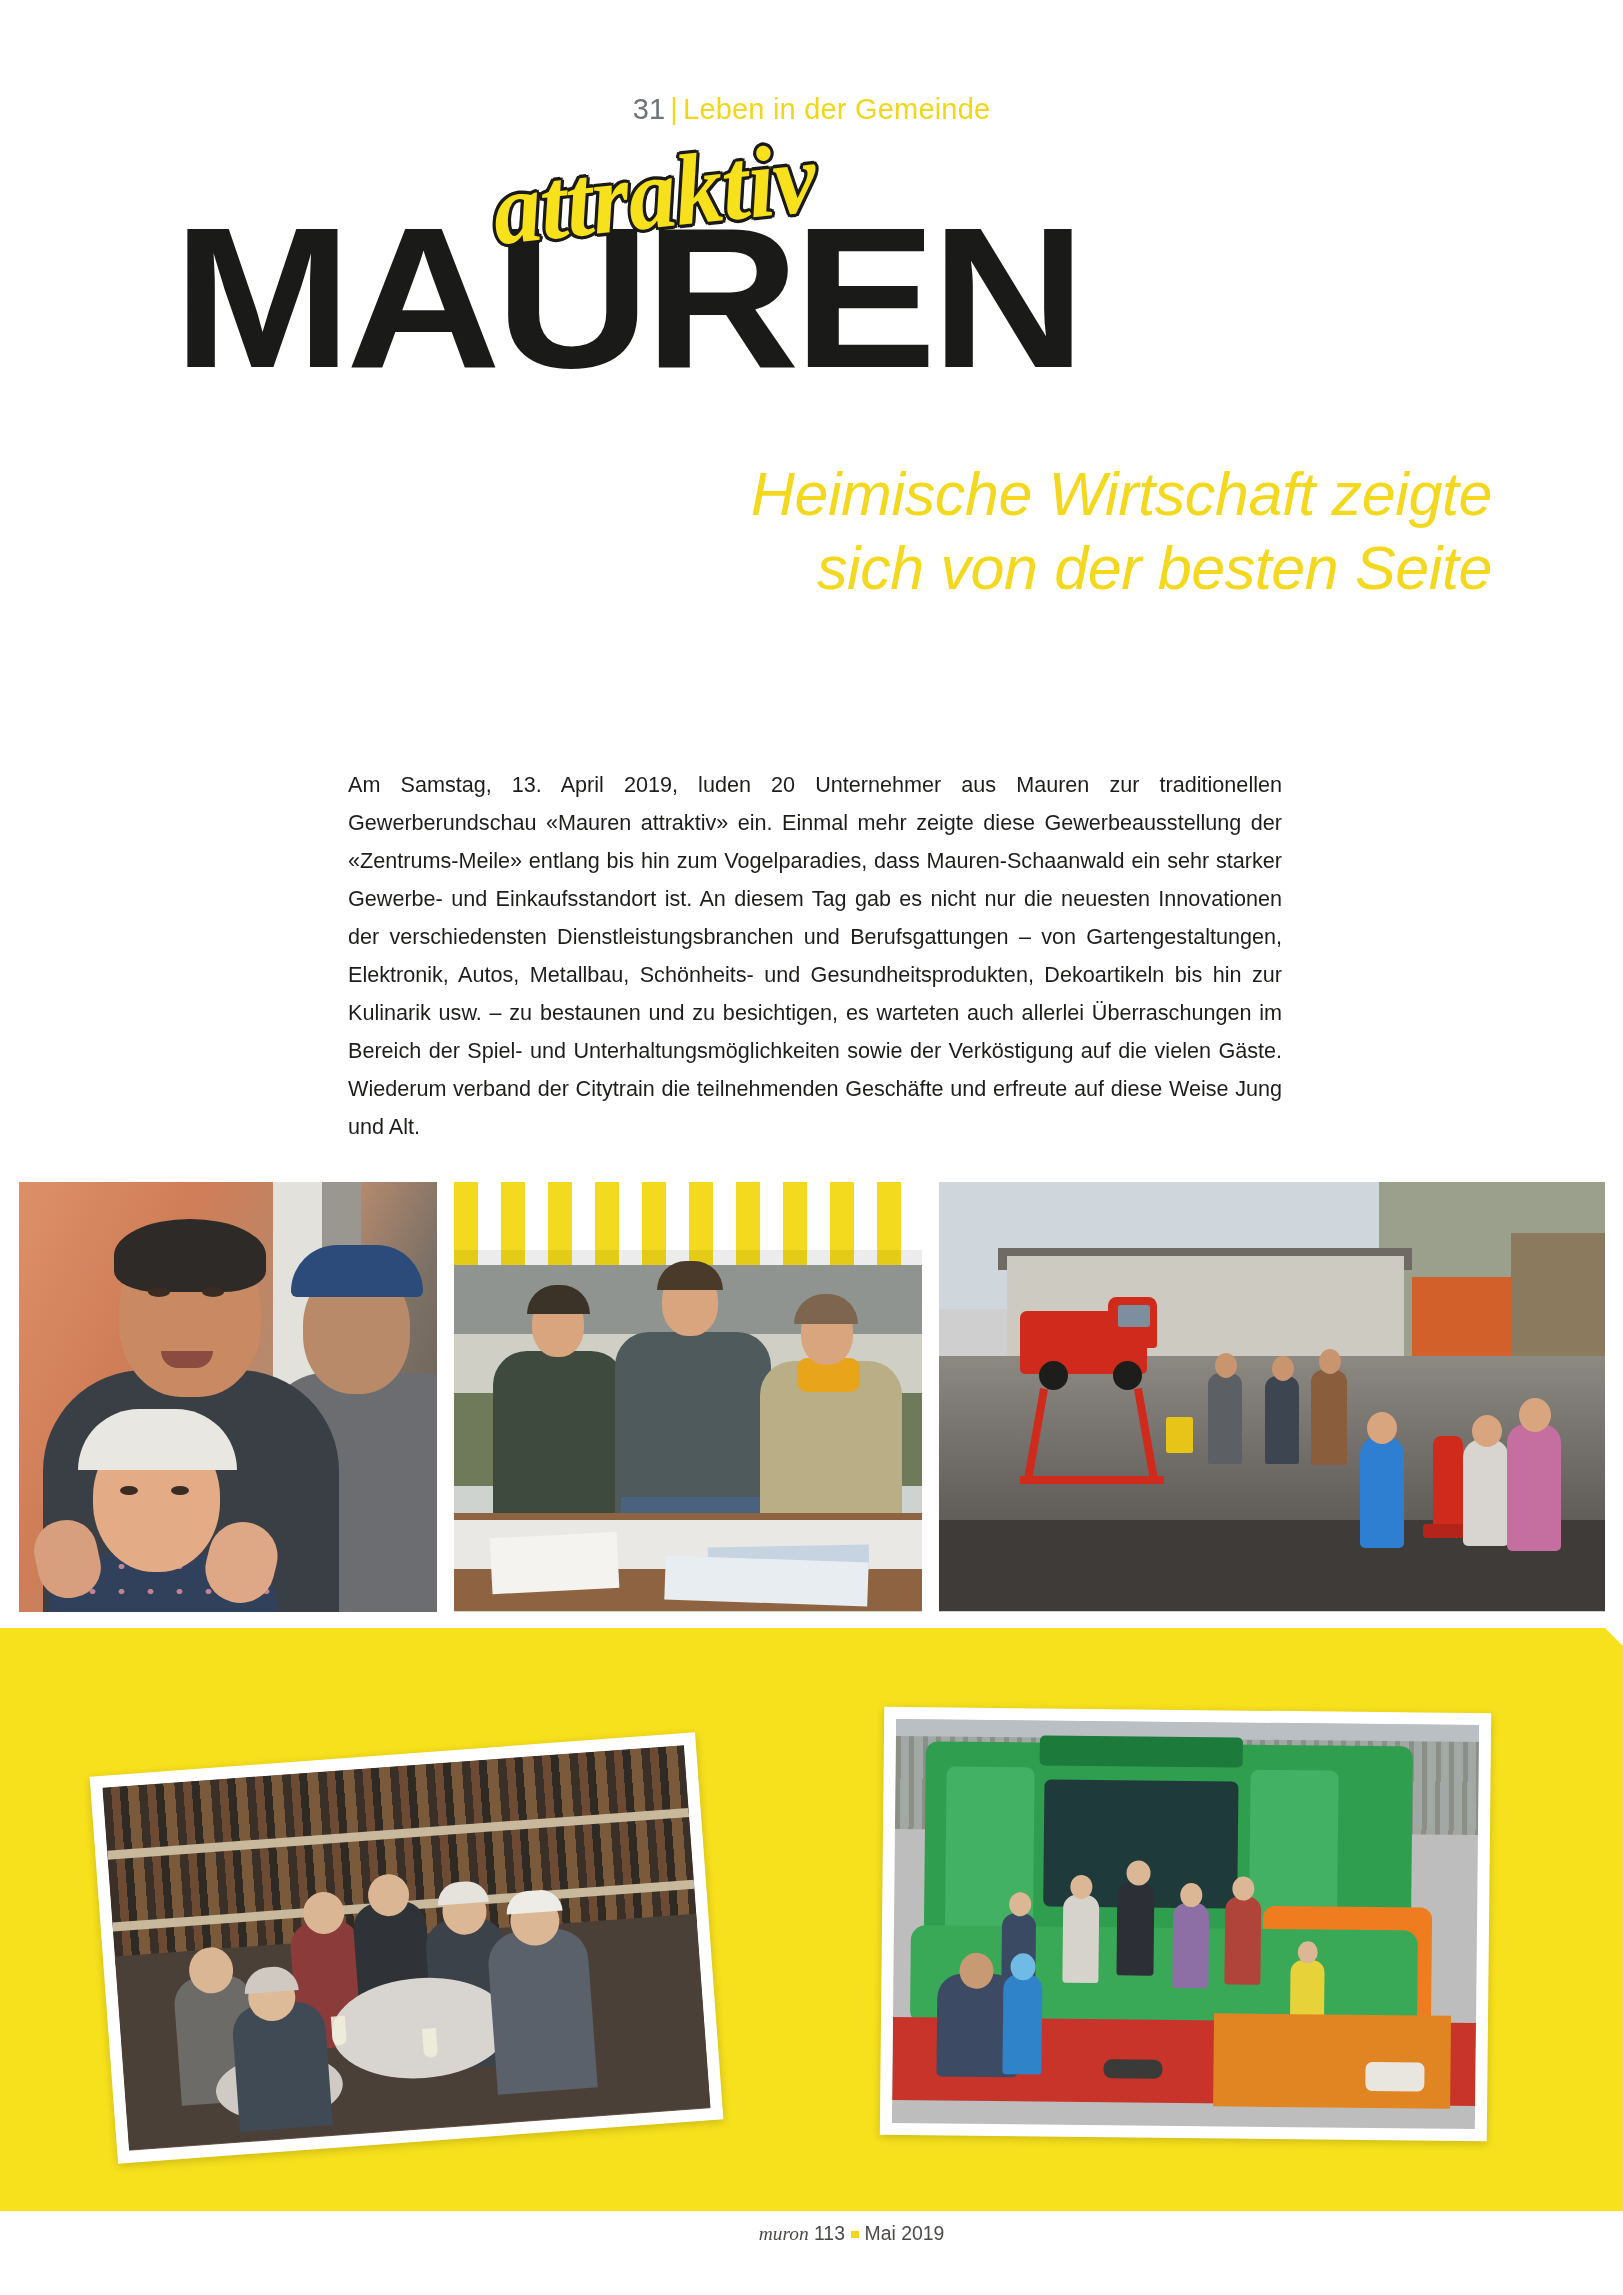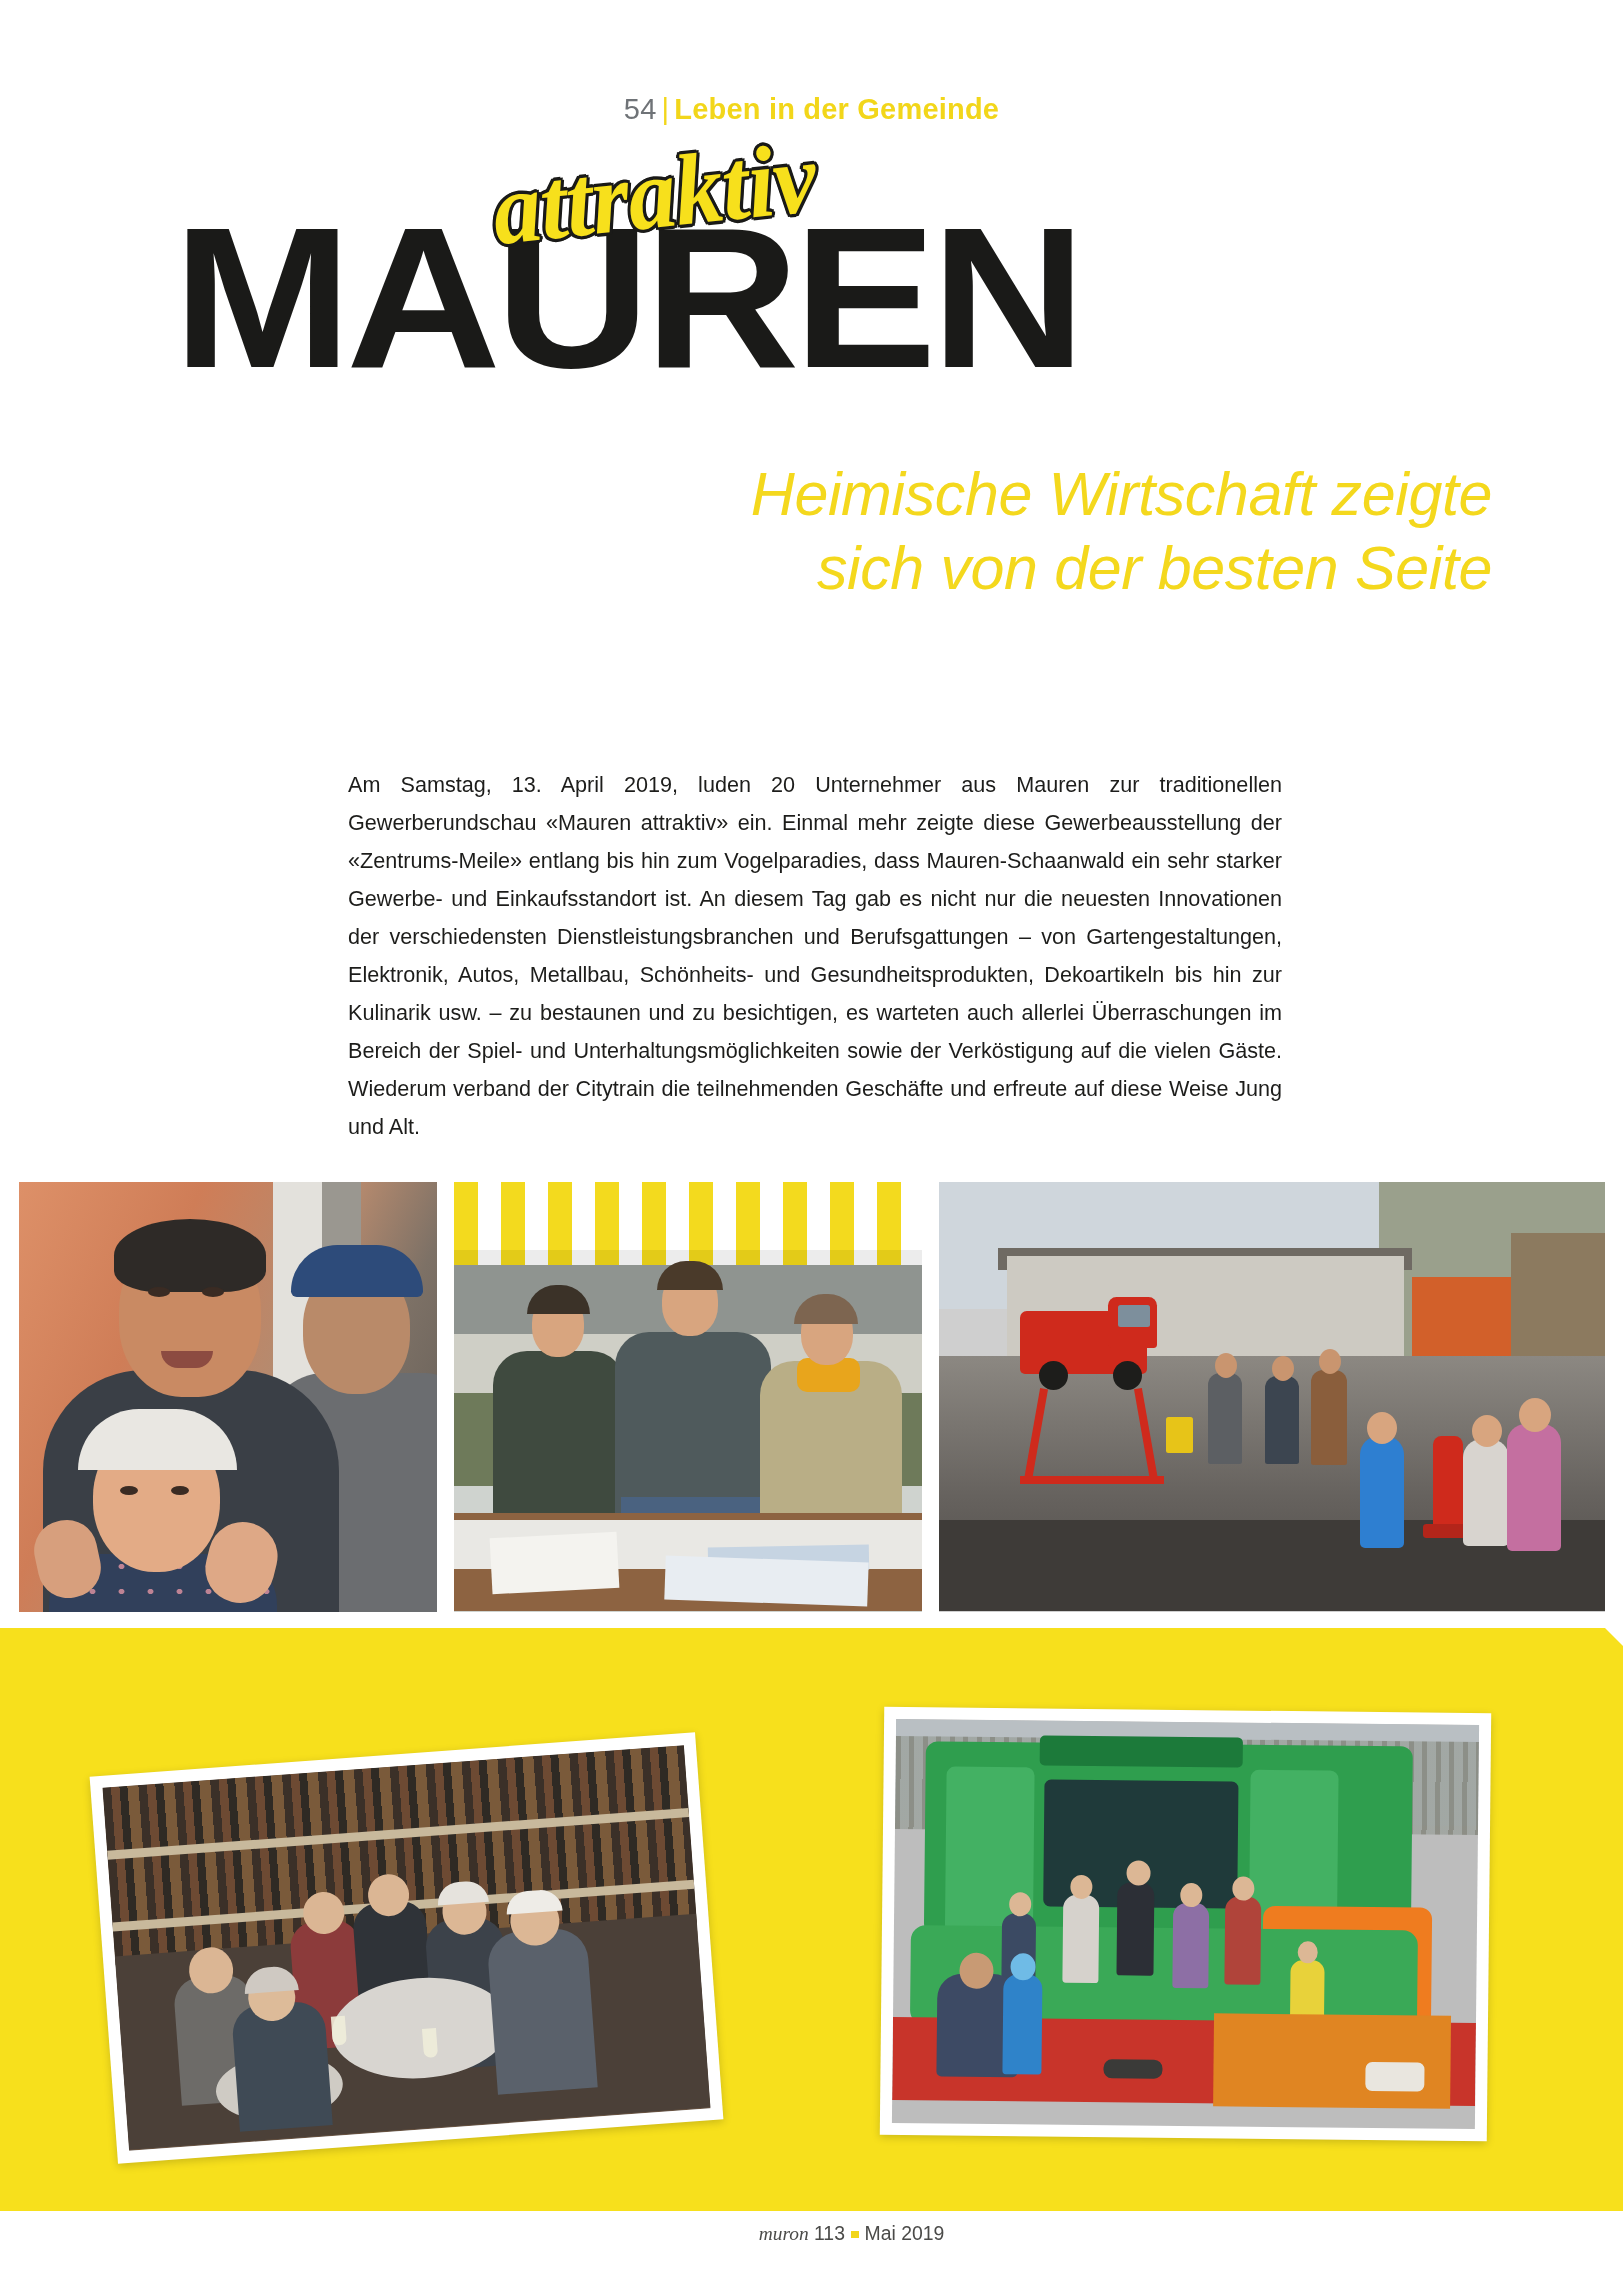--- a/index.html
+++ b/index.html
@@ -33,21 +33,21 @@
   .header-line .pagenum {
     color: #6f7377;
     font-weight: 400;
   }
   .header-line .sep {
     color: #f2d61a;
     padding: 0 5px;
   }
   .header-line .section {
     color: #f2d61a;
-    font-weight: 700;
+    font-weight: 400;
   }
 
   
   .logo-wrap {
     position: absolute;
     left: 173px;
     top: 173px;
     width: 812px;
     height: 254px;
   }
@@ -471,21 +471,21 @@
   .s5-kidblue-h { position: absolute; left: 117px; top: 233px; width: 25px; height: 27px; border-radius: 50%; background: #6fbbe6; }
   .s5-shoes { position: absolute; left: 211px; top: 338px; width: 59px; height: 18.6px; background: #3a3a38; border-radius: 8.5px; }
   .s5-bag { position: absolute; left: 473px; top: 338px; width: 59px; height: 29px; background: #e9e6df; border-radius: 6.8px; }
 </style>
 </head>
 <body>
 
 <div class="page">
 
   <div class="header-line">
-    <span class="pagenum">54</span><span class="sep">|</span><span class="section">Leben in der Gemeinde</span>
+    <span class="pagenum">31</span><span class="sep">|</span><span class="section">Leben in der Gemeinde</span>
   </div>
 
   <div class="logo-wrap">
     <div class="logo-mauren">MAUREN</div>
     <div class="logo-attraktiv">attraktiv</div>
   </div>
 
   <div class="headline">
     <span class="l1">Heimische Wirtschaft zeigte</span>
     <span class="l2">sich von der besten Seite</span>

